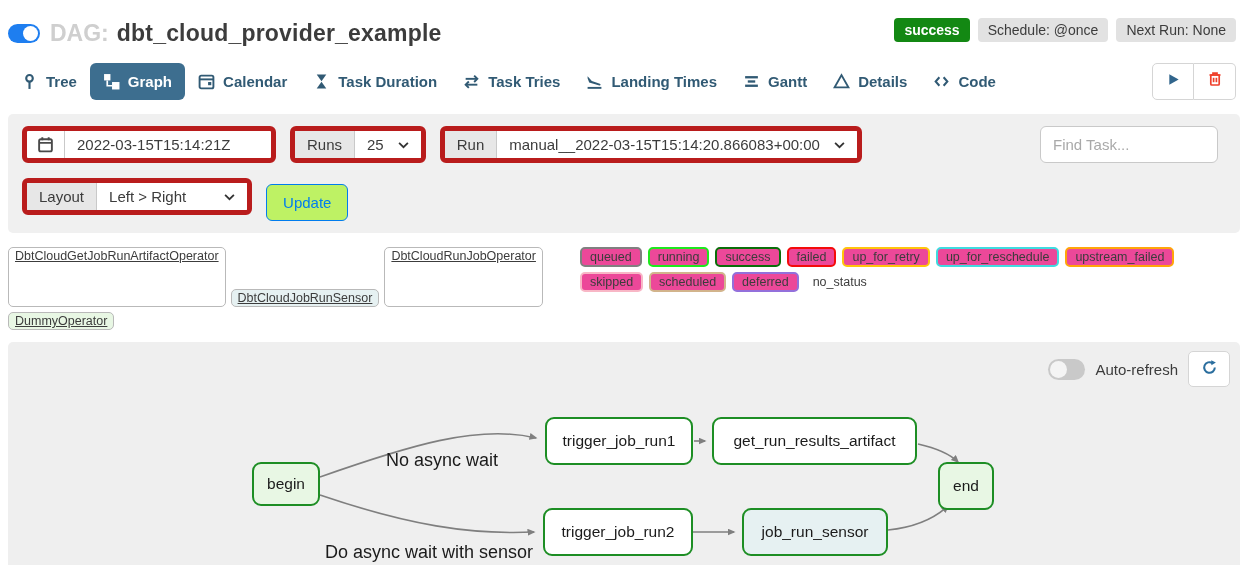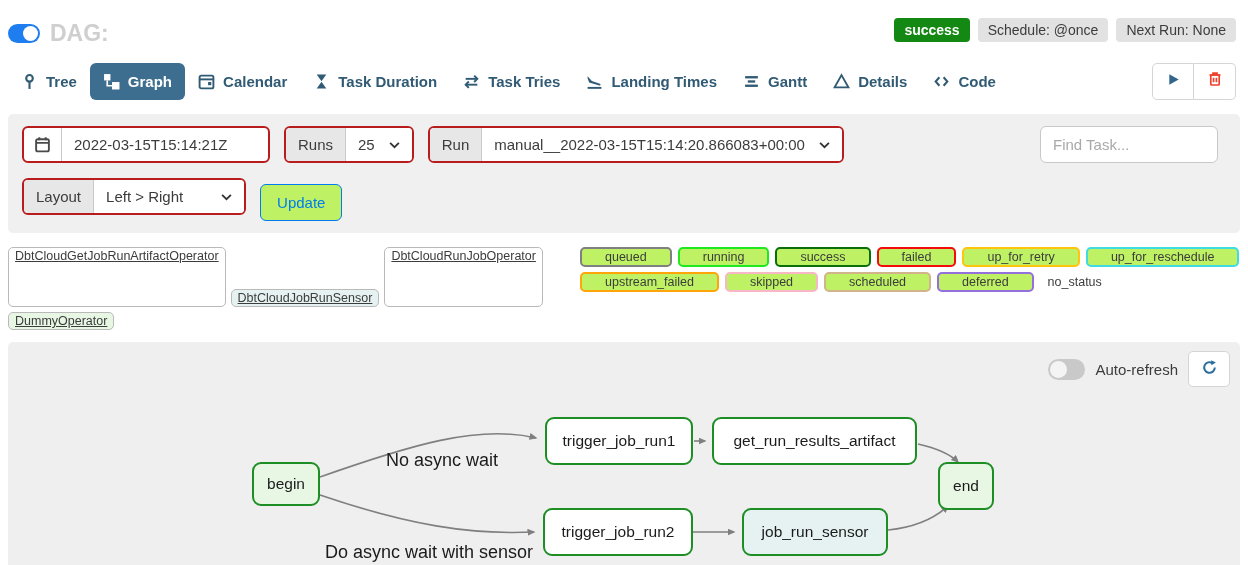--- a/index.html
+++ b/index.html
@@ -25,55 +25,56 @@
   .ticon { display:inline-flex; width:17px; height:17px; }
   .ticon svg { width:17px; height:17px; }
   .tab-actions { margin-left:auto; display:flex; }
   .icon-btn { width:42px; height:37px; background:#fff; border:1px solid #d5d5d5; display:flex; align-items:center; justify-content:center; cursor:pointer; }
   .icon-btn:first-child { border-radius:5px 0 0 5px; }
   .icon-btn:last-child  { border-radius:0 5px 5px 0; border-left:none; }
   
   .filter-panel { margin:2px 8px 0 8px; background:#f0f0f0; border-radius:5px; padding:12px 14px; }
   .frow { display:flex; align-items:center; gap:14px; }
   .frow + .frow { margin-top:9px; }
-  .igroup { display:inline-flex; align-items:stretch; border:2px solid #b91c1c; border-radius:6px; background:#fff; overflow:hidden; height:37px; }
+  .igroup { display:inline-flex; align-items:stretch; border:5px solid #b91c1c; border-radius:6px; background:#fff; overflow:hidden; height:37px; }
   .iseg { display:flex; align-items:center; padding:0 12px; font-size:15px; }
   .iseg.label { background:#e7e7e7; border-right:1px solid #c9c9c9; color:#3c3c3c; }
   .iseg.icon { border-right:1px solid #c9c9c9; padding:0 10px; }
   .sel { display:flex; align-items:center; gap:14px; padding:0 12px; font-size:15px; background:#fff; cursor:pointer; }
   .chev svg { width:11px; height:8px; display:block; }
   .find-task { margin-left:auto; width:178px; height:37px; border:1px solid #c9c9c9; border-radius:6px; background:#fff; font-size:15px; padding:0 12px; color:#3c3c3c; font-family:inherit; margin-right:8px; }
   .find-task::placeholder { color:#a9a9a9; }
   .update-btn { height:37px; padding:0 16px; background:#bef264; color:#017cee; border:1.5px solid #017cee; border-radius:6px; font-size:15px; font-family:inherit; cursor:pointer;margin-top:12px; }
   
   .legend { display:flex; align-items:flex-start; padding:14px 8px 4px 8px; gap:24px; }
   .ops { display:flex; flex-wrap:wrap; gap:5px; max-width:548px;text-decoration:underline; }
   .states { display:flex; flex-wrap:wrap; gap:5px 6px; flex:1; align-items:center; }
   .lbadge { font-size:12.5px; padding:1px 6px; border-radius:5px; border:1px solid #b9b9b9; color:#3c3c3c; white-space:nowrap; background:#fff; }
-  .sbadge { font-size:12.5px; padding:1px 23px; border-radius:5px; border:2px solid transparent; color:#3c3c3c; white-space:nowrap; background:#bef264; }
+  .sbadge { font-size:12.5px; padding:1px 8px; border-radius:5px; border:2px solid transparent; color:#3c3c3c; white-space:nowrap; background:#ec4899; }
   .sbadge.plain { border:none; background:transparent; padding:1px 8px; }
   
   .graph-panel { position:relative; margin:8px 8px 0 8px; background:#efefef; border-radius:5px; height:249px; }
   .refresh-area { position:absolute; top:9px; right:10px; display:flex; align-items:center; gap:10px; }
   .mini-toggle { width:37px; height:21px; border-radius:11px; background:#c9c9c9; position:relative; cursor:pointer; }
   .mini-toggle .knob { position:absolute; top:2px; left:2px; width:17px; height:17px; border-radius:50%; background:#f4f4f4; }
   .ar-label { font-size:15px; color:#3c3c3c; }
   .refresh-btn { width:42px; height:36px; background:#fff; border:1px solid #d5d5d5; border-radius:5px; display:flex; align-items:center; justify-content:center; cursor:pointer; }
   .edges { position:absolute; left:0; top:0; width:100%; height:100%; }
   .node { position:absolute; display:flex; align-items:center; justify-content:center; border:2.5px solid #1d8e24; border-radius:9px; font-size:15.5px; font-weight:500; color:#1b1b1b; background:#fff; cursor:pointer; }
   .edge-label { position:absolute; font-size:18px; color:#1b1b1b; white-space:nowrap; }
 </style>
 </head>
 <body>
 
 <div class="header">
   <div class="toggle on">
       <div class="knob"></div>
     </div>
   <span class="dag-prefix">DAG:</span>
+  <span class="dag-title">dbt_cloud_provider_example</span>
   <div class="header-badges">
     <span class="badge success" style="background-color: rgb(19, 136, 19);">success</span>
     <span class="badge">Schedule: @once</span>
     <span class="badge">Next Run: None</span>
   </div>
 </div>
 
 <div class="tabbar">
   <div class="tab">
     <span class="ticon">

